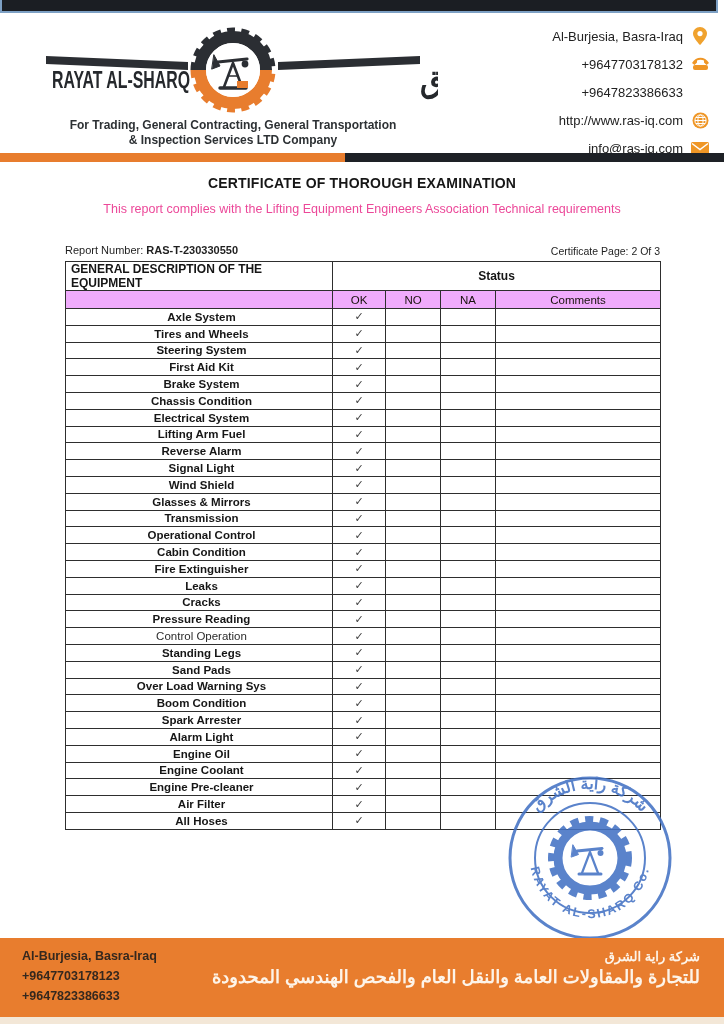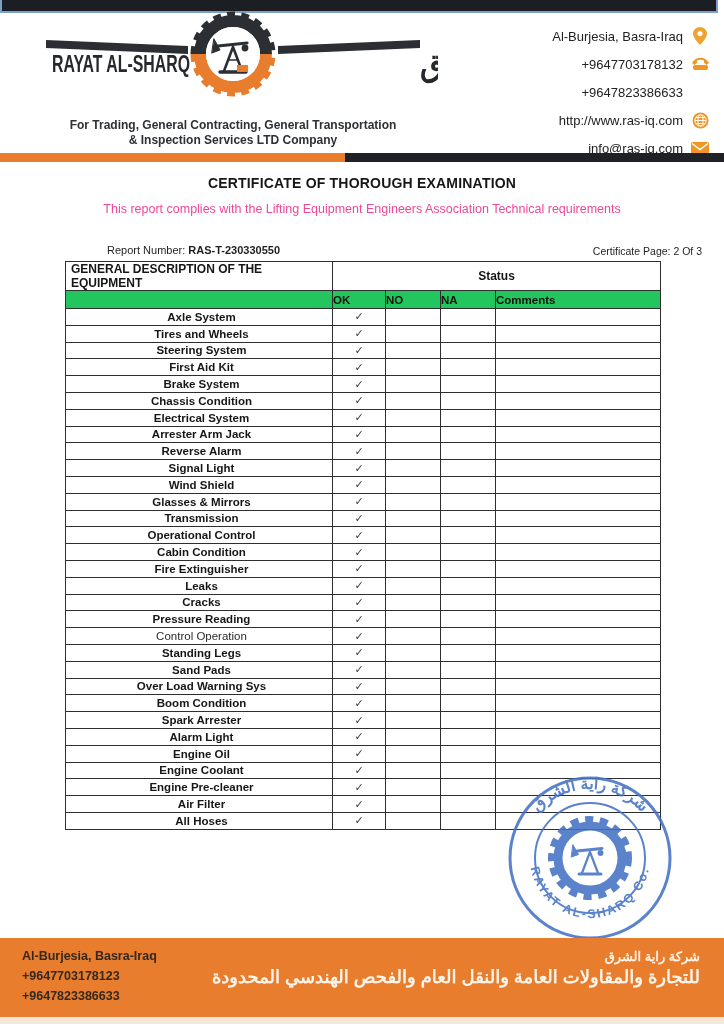--- a/index.html
+++ b/index.html
@@ -10,21 +10,21 @@
     color:#1f1f1f;
   }
   
   .topbar{
     position:absolute;left:0;top:0;width:718px;height:13px;
     background:#1b1e23;
     border:2px solid #7da0c4;border-top:none;
     box-sizing:border-box;
   }
   
-  .logo-wrap{position:absolute;left:28px;top:2px;width:410px;height:100px;}
+  .logo-wrap{position:absolute;left:28px;top:18px;width:410px;height:100px;}
   .tagline{
     position:absolute;left:28px;top:118px;width:410px;
     text-align:center;font-size:12px;font-weight:bold;color:#2d3134;line-height:15px;
   }
   .contacts{position:absolute;right:14px;top:22px;width:280px;}
   .contact-row{
     display:flex;align-items:center;justify-content:flex-end;
     height:28px;font-size:13px;color:#222;
   }
   .contact-row .txt{text-align:right;}
@@ -35,41 +35,41 @@
   
   .doc-title{
     position:absolute;left:0;top:175px;width:724px;text-align:center;
     font-size:14px;font-weight:bold;color:#161616;letter-spacing:.2px;
   }
   .doc-subtitle{
     position:absolute;left:0;top:202px;width:724px;text-align:center;
     font-size:12.5px;color:#ec4899;
   }
   
-  .report-line{position:absolute;left:65px;top:244px;width:595px;font-size:11px;margin-left:42px;}
+  .report-line{position:absolute;left:65px;top:244px;width:595px;font-size:11px;}
   .report-num{font-weight:bold;}
   .cert-page{position:absolute;right:0;top:1px;font-size:10.5px;text-align:center;}
   
   .eq-table{
     position:absolute;left:65px;top:261px;width:595px;
     border-collapse:collapse;table-layout:fixed;
     font-size:11.5px;color:#161616;
   }
   .eq-table td,.eq-table th{border:1px solid #2e2e2e;padding:0;box-sizing:border-box;}
   .eq-table col.c-desc{width:267px;}
   .eq-table col.c-ok{width:53px;}
   .eq-table col.c-no{width:55px;}
   .eq-table col.c-na{width:55px;}
   .eq-table col.c-com{width:165px;}
   .hdr-row th{height:18px;font-size:12px;}
   .hdr-desc{text-align:left;padding-left:5px !important;}
   .hdr-status{text-align:center;}
   .sub-row td{
-    height:18px;background:#22c55e;text-align:left;
-    font-weight:bold;font-size:11.5px;color:#18120c;
+    height:18px;background:#f0abfc;text-align:center;
+    font-weight:normal;font-size:11.5px;color:#18120c;
   }
   .eq-table td.desc{height:16.8px;text-align:center;padding-left:5px;font-weight:bold;}
   .eq-table td.desc.regular{font-weight:normal;color:#2c2c2c;}
   .eq-table td.mark{text-align:center;color:#3c3c3c;font-size:11px;}
   
   .stamp{position:absolute;left:505px;top:773px;width:170px;height:170px;opacity:.88;}
   
   .footer{
     position:absolute;left:0;top:938px;width:724px;height:79px;background:#e87d2e;
   }
@@ -252,21 +252,21 @@
         <td class="mark"></td>
       </tr>
       <tr>
         <td class="desc">Electrical System</td>
         <td class="mark">✓</td>
         <td class="mark"></td>
         <td class="mark"></td>
         <td class="mark"></td>
       </tr>
       <tr>
-        <td class="desc">Arrester Arm Jack</td>
+        <td class="desc">Lifting Arm Fuel</td>
         <td class="mark">✓</td>
         <td class="mark"></td>
         <td class="mark"></td>
         <td class="mark"></td>
       </tr>
       <tr>
         <td class="desc">Reverse Alarm</td>
         <td class="mark">✓</td>
         <td class="mark"></td>
         <td class="mark"></td>

